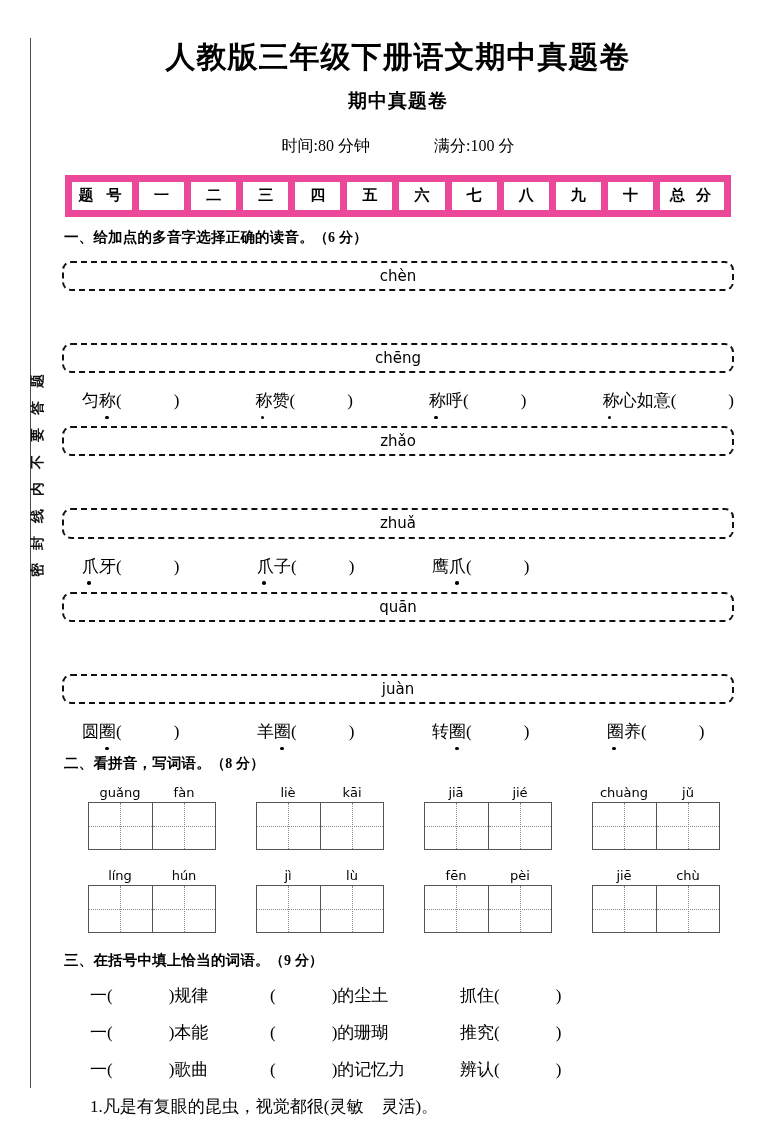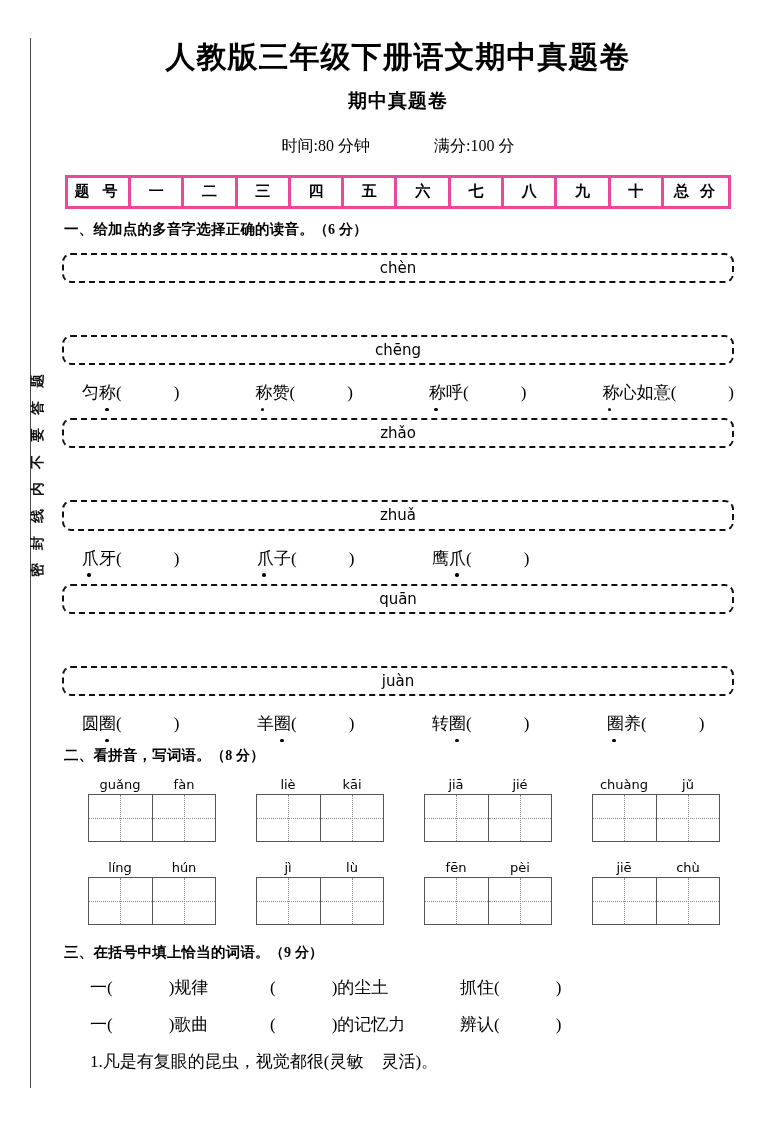--- a/index.html
+++ b/index.html
@@ -80,21 +80,21 @@
 
   
   #score-table {
     border-collapse: collapse;
     margin: 18px auto 0 auto;
     width: 666px;
     border: 2px solid #000;
     table-layout: fixed;
   }
   #score-table td {
-    border: 3px solid #ec4899;
+    border: 7px solid #ec4899;
     height: 26px;
     text-align: center;
     vertical-align: middle;
     font-family: "DejaVu Sans", sans-serif;
     font-weight: bold;
     font-size: 15px;
   }
   #score-table td.lab { width: 58px; letter-spacing: 4px; }
   #score-table td.tot { width: 62px; letter-spacing: 3px; }
   #score-table tr.blank td { height: 28px; }
@@ -416,20 +416,25 @@
   <div class="sec-head" style="margin-top:18px">
     <span>三、在括号中填上恰当的词语。</span><span class="pts">（9 分）</span>
   </div>
 
   <div class="fill-row">
     <div class="fill-col-a"><span>一(</span><span class="gap-s"></span><span>)规律</span></div>
     <div class="fill-col-b"><span>(</span><span class="gap-s"></span><span>)的尘土</span></div>
     <div class="fill-col-c"><span>抓住(</span><span class="gap-s"></span><span>)</span></div>
   </div>
   <div class="fill-row">
+    <div class="fill-col-a"><span>一(</span><span class="gap-s"></span><span>)本能</span></div>
+    <div class="fill-col-b"><span>(</span><span class="gap-s"></span><span>)的珊瑚</span></div>
+    <div class="fill-col-c"><span>推究(</span><span class="gap-s"></span><span>)</span></div>
+  </div>
+  <div class="fill-row">
     <div class="fill-col-a"><span>一(</span><span class="gap-s"></span><span>)歌曲</span></div>
     <div class="fill-col-b"><span>(</span><span class="gap-s"></span><span>)的记忆力</span></div>
     <div class="fill-col-c"><span>辨认(</span><span class="gap-s"></span><span>)</span></div>
   </div>
 
 
   <div class="q-line">
     <span>1.</span><span>凡是有复眼的昆虫，视觉都很(</span><span class="opts">灵敏</span><span class="opt-gap"></span><span class="opts">灵活</span><span>)。</span>
   </div>
 

